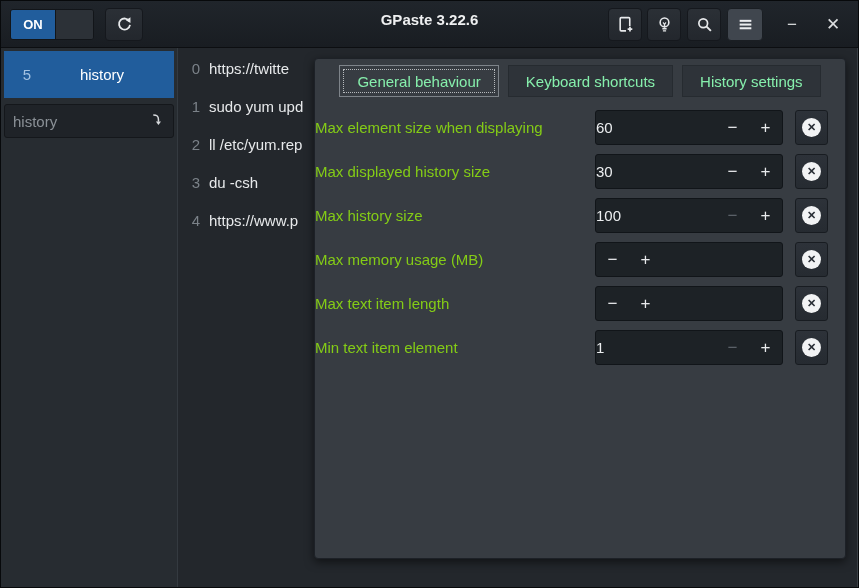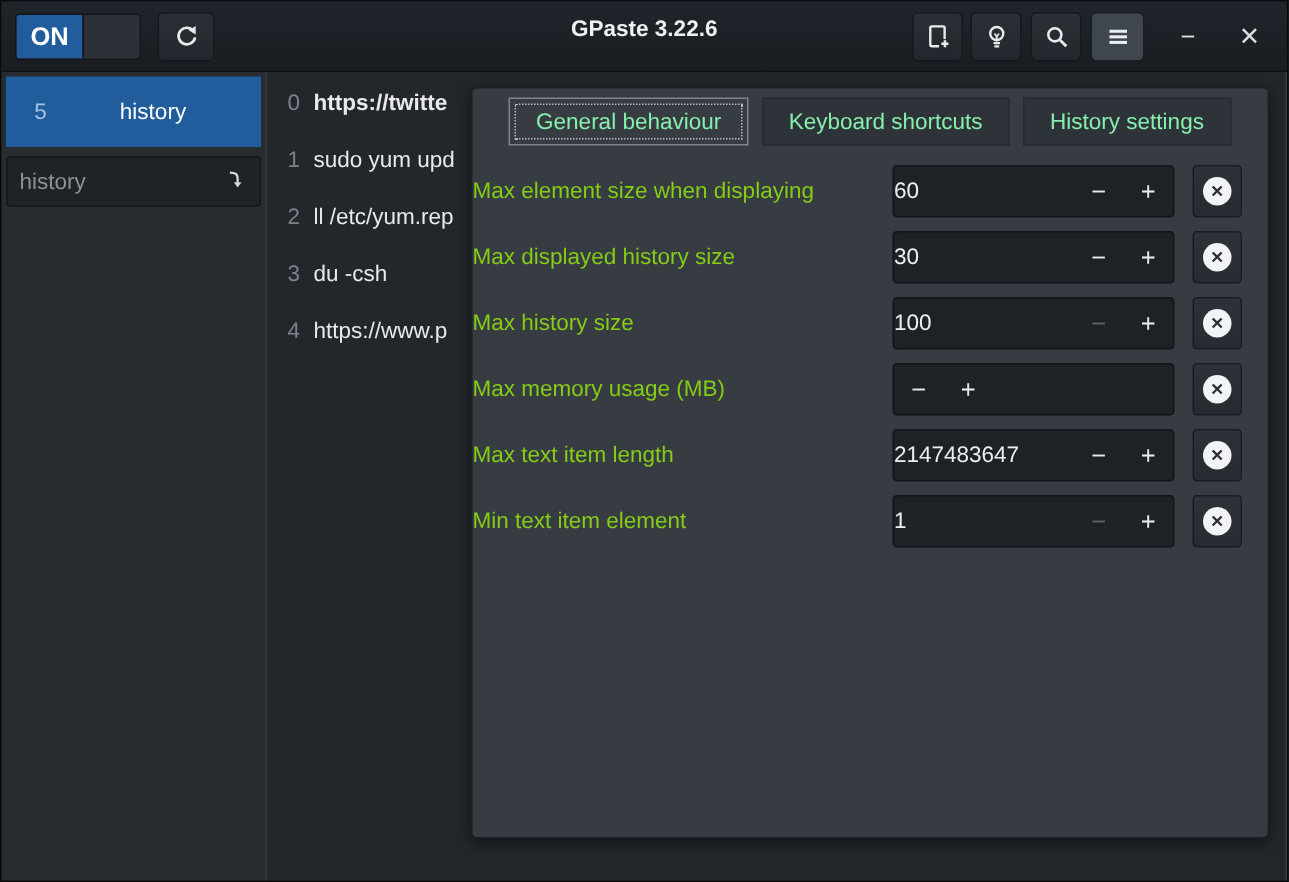--- a/index.html
+++ b/index.html
@@ -15,21 +15,21 @@
     position:absolute; left:0; top:0; right:0; height:47px;
     background:linear-gradient(#20252b,#191d22);
     border-bottom:1px solid #0c0e11;
   }
   .switch {
     position:absolute; left:9px; top:8px; width:84px; height:31px;
     border:1px solid #121519; border-radius:3px; display:flex; overflow:hidden;
     background:#2c3137; cursor:pointer;
   }
   .switch .on-part {
-    width:44px; background:#215d9c; color:#ffffff; font-weight:bold; font-size:17px;
+    width:44px; background:#215d9c; color:#ffffff; font-weight:bold; font-size:13px;
     display:flex; align-items:center; justify-content:center;
   }
   .switch .knob { flex:1; background:#2c3137; border-left:1px solid #121519; }
   .hb-btn {
     position:absolute; top:7px; height:33px; border:1px solid #15181d; border-radius:4px;
     background:linear-gradient(#2b3036,#23272d); display:flex; align-items:center; justify-content:center;
     cursor:pointer;
   }
   .hb-btn.active { background:#40464e; border-color:#1a1e23; }
   .hb-btn svg { display:block; }
@@ -63,21 +63,21 @@
     flex:1; background:transparent; border:none; outline:none;
     color:#e7e9eb; font-family:"Liberation Sans", sans-serif; font-size:15px; min-width:0;
   }
   .search-entry input::placeholder { color:#8b9197; }
   .main { flex:1; position:relative; background:#23272c; overflow:hidden; }
   
   .list { position:absolute; left:0; top:1px; right:0; }
   .list-item { height:38px; display:flex; align-items:center; cursor:pointer; white-space:nowrap; }
   .list-item .idx { width:22px; text-align:right; color:#7b8289; flex:none; }
   .list-item .txt { margin-left:9px; color:#e7e9eb; overflow:hidden; }
-  .list-item .txt.bold { font-weight:bold; }
+  .list-item .txt.bold { font-weight:normal; }
   
   .popover {
     position:absolute; left:136px; top:10px; width:532px; height:501px;
     background:#373c42; border:1px solid #1d2127; border-radius:4px;
     box-shadow:0 3px 10px rgba(0,0,0,0.55); z-index:5;
   }
   .tabs {
     position:absolute; left:0; right:0; top:6px; height:32px;
     display:flex; justify-content:center; align-items:stretch; gap:9px;
   }
@@ -279,21 +279,20 @@
               <span class="spin-btn">+</span>
             </div>
             <div class="reset-btn">
               <span class="reset-circle">✕</span>
             </div>
           </div>
 
           <div class="setting-row">
             <div class="slabel">Max text item length</div>
             <div class="spinbox">
-              <span class="value">2147483647</span>
               <span class="spin-btn">−</span>
               <span class="spin-btn">+</span>
             </div>
             <div class="reset-btn">
               <span class="reset-circle">✕</span>
             </div>
           </div>
 
           <div class="setting-row">
             <div class="slabel">Min text item element</div>

